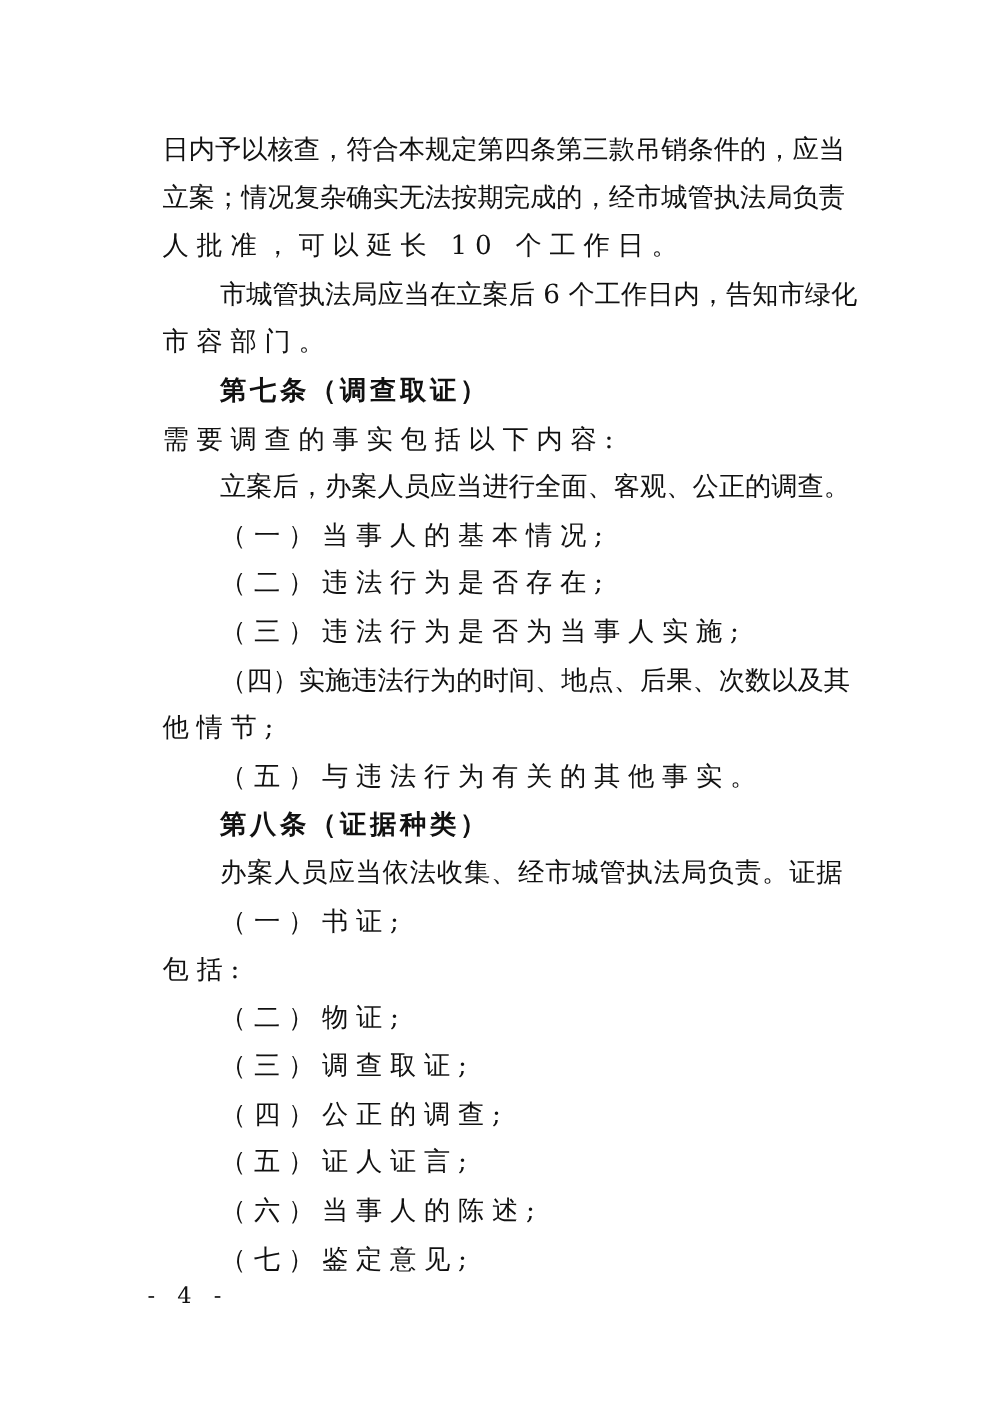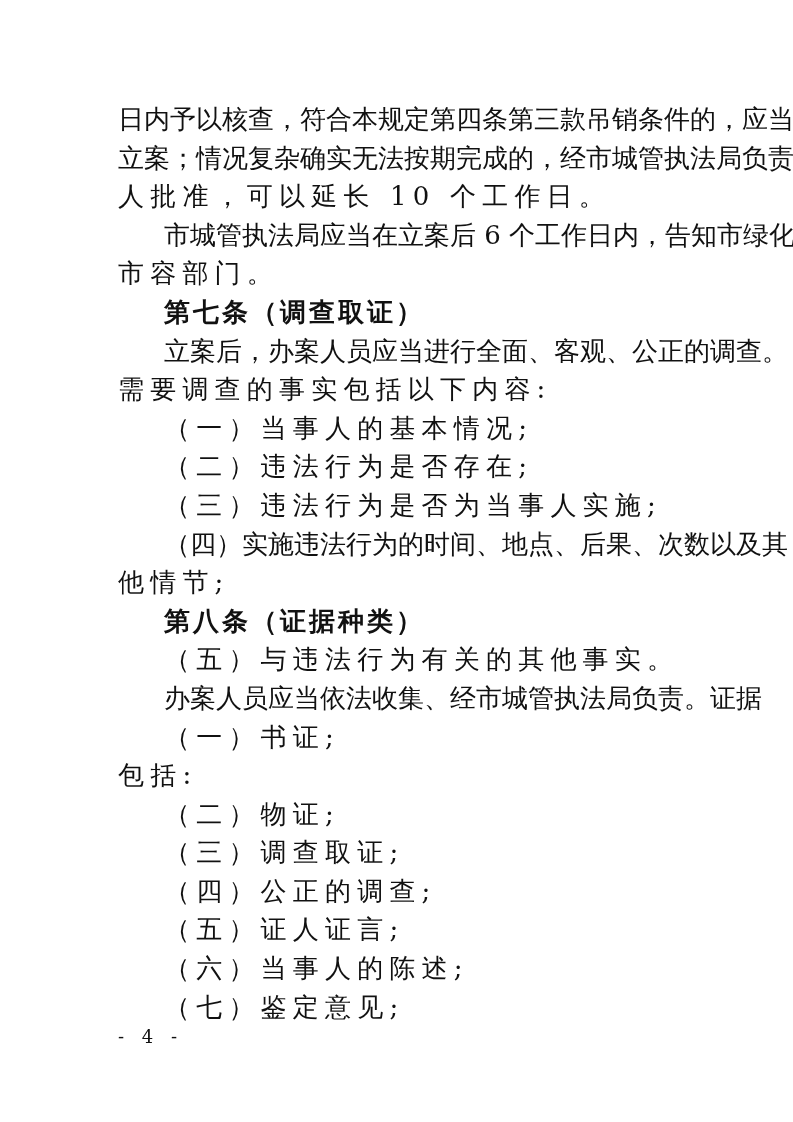--- a/index.html
+++ b/index.html
@@ -1,54 +1,55 @@
 <!DOCTYPE html>
 <html><head>
 <meta charset="utf-8">
 <style>
   html, body { margin: 0; padding: 0; background: #ffffff; }
   body { width: 793px; height: 1122px; position: relative; overflow: hidden; }
   .page { position: absolute; left: 118px; top: 100px; width: 556px; color: #111; }
   .line {
     font-family: "DejaVu Serif", "Liberation Serif", serif;
-    font-size: 26px;
+    font-size: 21px;
     line-height: 38.6px;
     height: 38.6px;
     letter-spacing: 6.2px;
     white-space: nowrap;
     overflow: visible;
+    margin-left: 12px;
   }
   .indent { padding-left: 46px; }
   .heading { font-weight: bold; letter-spacing: 3px; }
   .justify { text-align: justify; text-align-last: justify; letter-spacing: 0; }
   .page-number {
     position: absolute; left: 118px; top: 1026px;
     font-family: "DejaVu Serif", "Liberation Serif", serif;
     font-size: 18px; letter-spacing: 6px; color: #111;
   }
 </style>
 </head>
 <body>
 
 <div class="page">
   <div class="line justify">日内予以核查，符合本规定第四条第三款吊销条件的，应当</div>
   <div class="line justify">立案；情况复杂确实无法按期完成的，经市城管执法局负责</div>
   <div class="line">人批准，可以延长 10 个工作日。</div>
   <div class="line indent justify">市城管执法局应当在立案后 6 个工作日内，告知市绿化</div>
   <div class="line">市容部门。</div>
   <div class="line indent heading">第七条（调查取证）</div>
+  <div class="line">需要调查的事实包括以下内容:</div>
   <div class="line indent justify">立案后，办案人员应当进行全面、客观、公正的调查。</div>
-  <div class="line">需要调查的事实包括以下内容:</div>
   <div class="line indent">（一）当事人的基本情况;</div>
   <div class="line indent">（二）违法行为是否存在;</div>
   <div class="line indent">（三）违法行为是否为当事人实施;</div>
   <div class="line indent justify">（四）实施违法行为的时间、地点、后果、次数以及其</div>
   <div class="line">他情节;</div>
+  <div class="line indent">（五）与违法行为有关的其他事实。</div>
   <div class="line indent heading">第八条（证据种类）</div>
-  <div class="line indent">（五）与违法行为有关的其他事实。</div>
   <div class="line indent justify">办案人员应当依法收集、经市城管执法局负责。证据</div>
   <div class="line indent">（一）书证;</div>
   <div class="line">包括:</div>
   <div class="line indent">（二）物证;</div>
   <div class="line indent">（三）调查取证;</div>
   <div class="line indent">（四）公正的调查;</div>
   <div class="line indent">（五）证人证言;</div>
   <div class="line indent">（六）当事人的陈述;</div>
   <div class="line indent">（七）鉴定意见;</div>
 </div>

